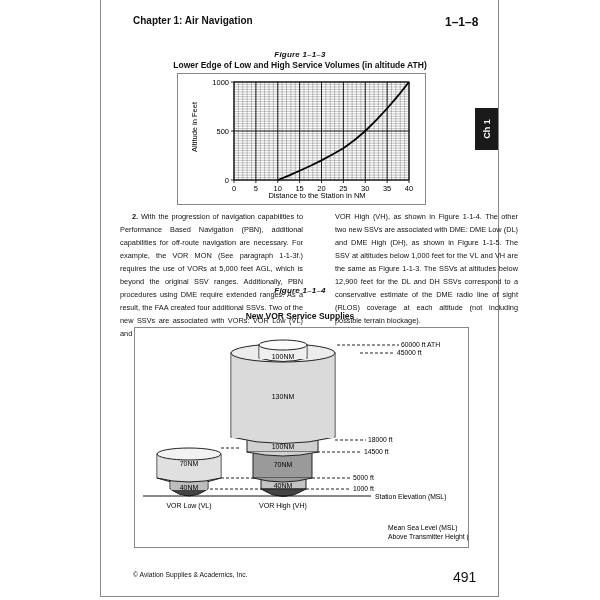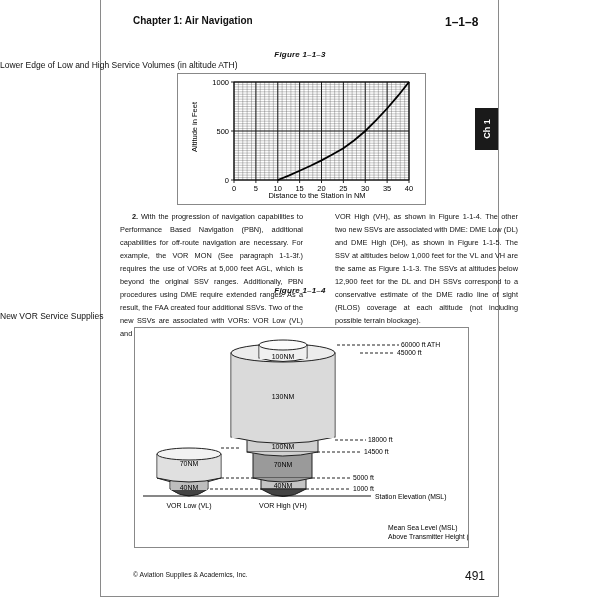--- a/index.html
+++ b/index.html
@@ -3,29 +3,29 @@
 <meta charset="utf-8">
 <style>
   html, body { margin:0; padding:0; }
   body { width:600px; height:600px; background:#ffffff; position:relative; overflow:hidden; font-family:"Liberation Sans", sans-serif; color:#111; }
   .page { position:absolute; left:100px; top:-2px; width:397px; height:598px; border:1.5px solid #8a8a8a; border-top:none; background:#fff; }
   .hdr-left { position:absolute; left:133px; top:15px; font-size:10px; font-weight:bold; }
   .hdr-right { position:absolute; left:445px; top:15px; font-size:12px; font-weight:bold; }
   .ch-tab { position:absolute; left:475px; top:108px; width:23px; height:42px; background:#1a1a1a; }
   .ch-tab span { position:absolute; left:50%; top:50%; transform:translate(-50%,-50%) rotate(-90deg); color:#fff; font-weight:bold; font-size:9px; white-space:nowrap; }
   .fig-label { position:absolute; left:0; width:600px; text-align:center; font-size:8px; font-weight:bold; font-style:italic; letter-spacing:0.2px; }
-  .fig-title { position:absolute; left:0; width:600px; text-align:left; font-size:8.5px; font-weight:normal; }
+  .fig-title { position:absolute; left:0; width:600px; text-align:center; font-size:8.5px; font-weight:bold; }
   .fig1-box { position:absolute; left:177px; top:73px; width:247px; height:130px; border:1px solid #888; background:#fff; }
   .fig2-box { position:absolute; left:134px; top:327px; width:333px; height:219px; border:1px solid #888; background:#fff; }
   .col { position:absolute; top:210px; width:183px; font-size:7.35px; line-height:13px; text-align:justify; }
   .col1 { left:120px; text-indent:12px; }
   .col2 { left:302px;margin-left:33px; }
   .col b { font-weight:bold; }
   .footer-left { position:absolute; left:133px; top:571px; font-size:6.8px; }
-  .footer-right { position:absolute; left:453px; top:569px; font-size:12px;margin-left:12px; }
+  .footer-right { position:absolute; left:453px; top:569px; font-size:14px; }
   svg text { font-family:"Liberation Sans", sans-serif; }
 </style>
 </head>
 <body>
 
 <div class="page"></div>
 
 <div class="hdr-left">Chapter 1: Air Navigation</div>
 <div class="hdr-right">1–1–8</div>
 

